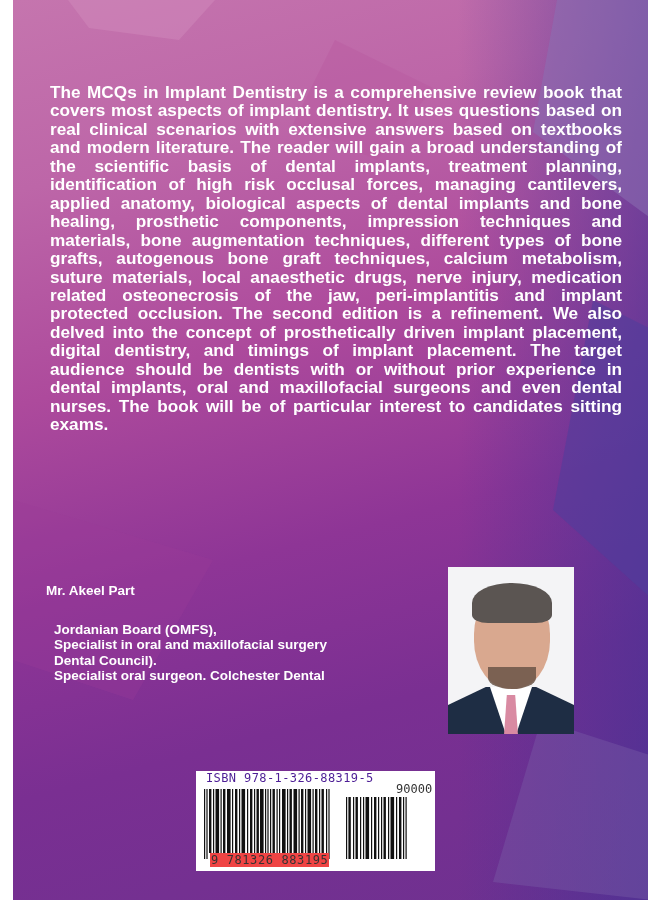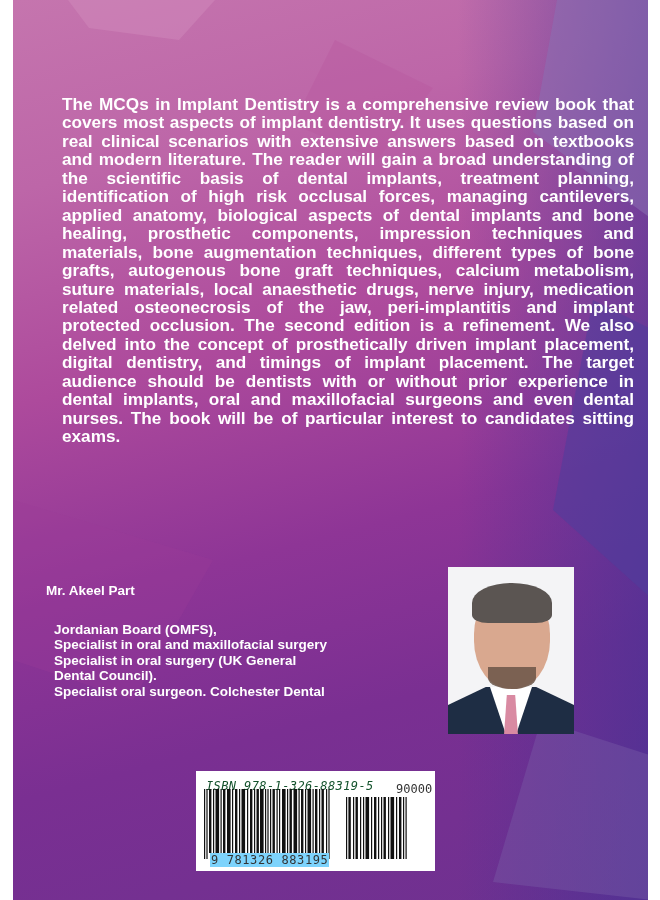--- a/index.html
+++ b/index.html
@@ -21,21 +21,21 @@
   .f1 { left: 40px; top: -20px; width: 180px; height: 60px; background: #d795c3; clip-path: polygon(0 0,100% 0,70% 100%,20% 80%); }
   .f2 { left: 280px; top: 40px; width: 140px; height: 120px; background: #b8569f; clip-path: polygon(30% 0,100% 40%,60% 100%,0 70%); }
   .f3 { left: 520px; top: 0; width: 120px; height: 220px; background: #8b6fb2; clip-path: polygon(20% 0,100% 0,100% 100%,0 60%); opacity:0.55; }
   .f4 { left: 540px; top: 300px; width: 100px; height: 300px; background: #4e3e9c; clip-path: polygon(40% 0,100% 10%,100% 100%,0 70%); opacity:0.55; }
   .f5 { left: 480px; top: 720px; width: 160px; height: 180px; background: #7b5fa8; clip-path: polygon(30% 0,100% 20%,100% 100%,0 90%); opacity:0.4; }
   .f6 { left: 0; top: 500px; width: 200px; height: 200px; background: #9a3a99; clip-path: polygon(0 0,100% 30%,60% 100%,0 80%); opacity:0.3; }
 
   .blurb {
     position: absolute; left: 33px; top: 79px; width: 572px;
     color: #ffffff; font-weight: bold; font-size: 17.2px; line-height: 18.45px;
-    text-align: justify; letter-spacing: 0; margin: 16px;
+    text-align: justify; letter-spacing: 0; margin: 4px;
   }
   .author-name {
     position: absolute; left: 33px; top: 583px; color: #ffffff; font-weight: bold; font-size: 13.5px;
   }
   .author-creds {
     position: absolute; left: 33px; top: 614px; width: 380px; color: #ffffff; font-weight: bold;
     font-size: 13.5px; line-height: 15.4px; margin: 8px;
   }
   .author-creds span { display: block; }
   .photo {
@@ -46,53 +46,52 @@
   .photo .hair { position: absolute; left: 24px; top: 16px; width: 80px; height: 40px; border-radius: 50% 50% 20% 20%; background: #5b5552; }
   .photo .beard { position: absolute; left: 40px; top: 100px; width: 48px; height: 22px; border-radius: 0 0 50% 50%; background: #6a5548; opacity:0.85; }
   .photo .suit { position: absolute; left: 0; top: 120px; width: 126px; height: 60px; background: #1e2d44; clip-path: polygon(0 30%,30% 0,70% 0,100% 30%,100% 100%,0 100%); }
   .photo .shirt { position: absolute; left: 42px; top: 120px; width: 42px; height: 50px; background: #ffffff; clip-path: polygon(0 0,100% 0,60% 100%,40% 100%); }
   .photo .tie { position: absolute; left: 56px; top: 128px; width: 14px; height: 40px; background: #d98aa2; clip-path: polygon(20% 0,80% 0,100% 100%,0 100%); }
 
   .barcode {
     position: absolute; left: 183px; top: 771px; width: 239px; height: 100px; background: #ffffff;
   }
   .isbn-text {
-    position: absolute; left: 10px; top: 8px; font-family: "DejaVu Sans Mono", "Liberation Mono", monospace;
-    font-size: 12px; color: #14532d; letter-spacing: 0.4px; font-style: italic;
+    position: absolute; left: 10px; top: 0; font-family: "DejaVu Sans Mono", "Liberation Mono", monospace;
+    font-size: 12px; color: #4c1d95; letter-spacing: 0.4px;
   }
   .price-code {
     position: absolute; left: 200px; top: 11px; font-family: "DejaVu Sans Mono", "Liberation Mono", monospace;
     font-size: 12px; color: #333;
   }
   .bars-main { position: absolute; left: 8px; top: 18px; width: 128px; height: 70px; }
   .bars-addon { position: absolute; left: 150px; top: 26px; width: 62px; height: 62px; }
   .isbn-digits {
     position: absolute; left: 14px; top: 82px; font-family: "DejaVu Sans Mono", "Liberation Mono", monospace;
-    font-size: 12px; color: #333; letter-spacing: 0.6px; background: #7dd3fc; padding: 0 1px;
+    font-size: 12px; color: #333; letter-spacing: 0.6px; background: #ef4444; padding: 0 1px;
   }
 </style>
 </head>
 <body>
 
 <div class="cover">
   <div class="facet f1"></div>
   <div class="facet f2"></div>
   <div class="facet f3"></div>
   <div class="facet f4"></div>
   <div class="facet f5"></div>
   <div class="facet f6"></div>
 
   <p class="blurb">The MCQs in Implant Dentistry is a comprehensive review book that covers most aspects of implant dentistry. It uses questions based on real clinical scenarios with extensive answers based on textbooks and modern literature. The reader will gain a broad understanding of the scientific basis of dental implants, treatment planning, identification of high risk occlusal forces, managing cantilevers, applied anatomy, biological aspects of dental implants and bone healing, prosthetic components, impression techniques and materials, bone augmentation techniques, different types of bone grafts, autogenous bone graft techniques, calcium metabolism, suture materials, local anaesthetic drugs, nerve injury, medication related osteonecrosis of the jaw, peri-implantitis and implant protected occlusion. The second edition is a refinement. We also delved into the concept of prosthetically driven implant placement, digital dentistry, and timings of implant placement. The target audience should be dentists with or without prior experience in dental implants, oral and maxillofacial surgeons and even dental nurses. The book will be of particular interest to candidates sitting exams.</p>
 
   <div class="author-name">Mr. Akeel Part</div>
 
   <p class="author-creds">
     <span>Jordanian Board (OMFS),</span>
     <span>Specialist in oral and maxillofacial surgery</span>
-    <span>Specialist in oral surgery (UK General</span>
     <span>Dental Council).</span>
     <span>Specialist oral surgeon. Colchester Dental</span>
   </p>
 
   <div class="photo">
     <div class="suit"></div>
     <div class="shirt"></div>
     <div class="tie"></div>
     <div class="head"></div>
     <div class="hair"></div>

